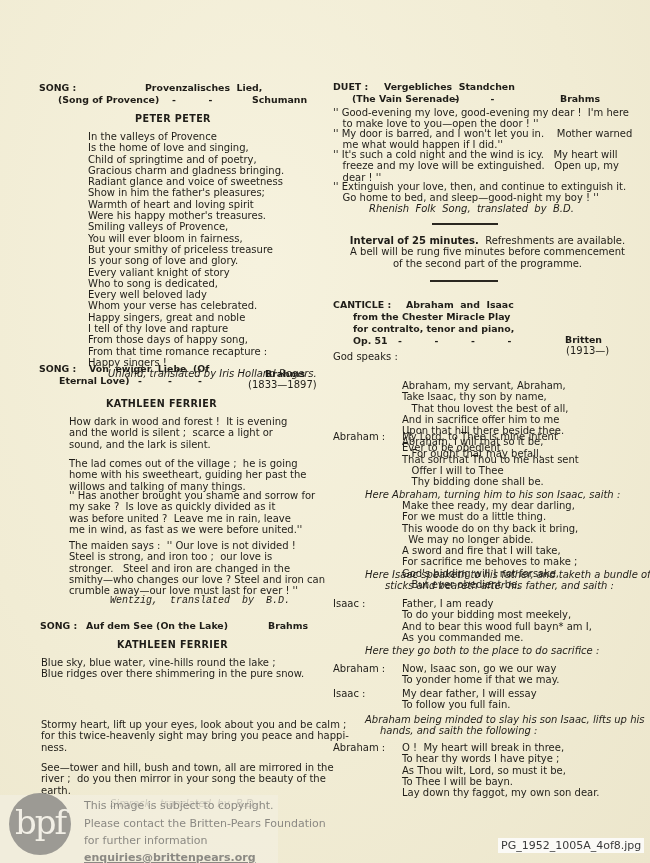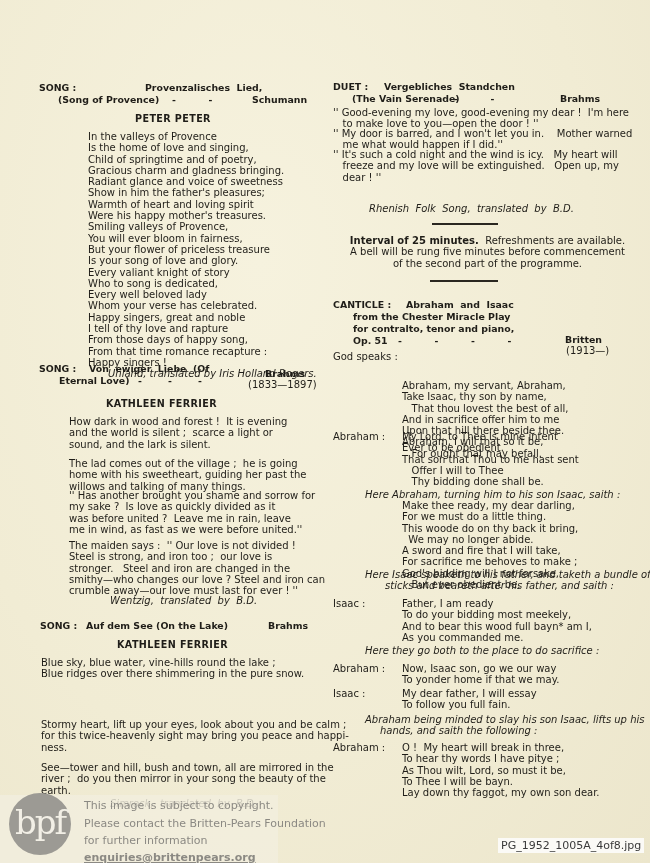--- a/index.html
+++ b/index.html
@@ -58,21 +58,21 @@
     <div class="t">In the valleys of Provence</div>
     <div class="t">Is the home of love and singing,</div>
     <div class="t">Child of springtime and of poetry,</div>
     <div class="t">Gracious charm and gladness bringing.</div>
     <div class="t">Radiant glance and voice of sweetness</div>
     <div class="t">Show in him the father's pleasures;</div>
     <div class="t">Warmth of heart and loving spirit</div>
     <div class="t">Were his happy mother's treasures.</div>
     <div class="t">Smiling valleys of Provence,</div>
     <div class="t">You will ever bloom in fairness,</div>
-    <div class="t">But your flower of priceless treasure</div>
+    <div class="t">But your smithy of priceless treasure</div>
     <div class="t">Is your song of love and glory.</div>
     <div class="t">Every valiant knight of story</div>
     <div class="t">Who to song is dedicated,</div>
     <div class="t">Every well beloved lady</div>
     <div class="t">Whom your verse has celebrated.</div>
     <div class="t">Happy singers, great and noble</div>
     <div class="t">I tell of thy love and rapture</div>
     <div class="t">From those days of happy song,</div>
     <div class="t">From that time romance recapture :</div>
     <div class="t">Happy singers !</div>
@@ -95,21 +95,21 @@
 willows and talking of many things.</div>
   <div class="abs t" style="left:69px;top:540px;">The maiden says :  '' Our love is not divided !
 Steel is strong, and iron too ;  our love is
 stronger.   Steel and iron are changed in the
 smithy—who changes our love ? Steel and iron can
 crumble away—our love must last for ever ! ''</div>
   <div class="abs t" style="left:69px;top:490px;">'' Has another brought you shame and sorrow for
 my sake ?  Is love as quickly divided as it
 was before united ?  Leave me in rain, leave
 me in wind, as fast as we were before united.''</div>
-  <div class="abs t i" style="left:110px;top:595px;">Wentzig,  translated  by  B.D.</div>
+  <div class="abs t i" style="left:110px;top:595px;font-family:Liberation Mono, monospace;">Wentzig,  translated  by  B.D.</div>
 
   <div class="abs head" style="left:40px;top:620px;">SONG :</div>
   <div class="abs head" style="left:86px;top:620px;">Auf dem See (On the Lake)</div>
   <div class="abs head" style="left:268px;top:620px;">Brahms</div>
   <div class="abs perf" style="left:117px;top:639px;">KATHLEEN  FERRIER</div>
 
   <div class="abs t" style="left:41px;top:657px;">Blue sky, blue water, vine-hills round the lake ;
 Blue ridges over there shimmering in the pure snow.</div>
   <div class="abs t" style="left:41px;top:719px;">Stormy heart, lift up your eyes, look about you and be calm ;
 for this twice-heavenly sight may bring you peace and happi-
@@ -125,20 +125,22 @@
   <div class="abs head" style="left:454px;top:93px;">-          -</div>
   <div class="abs head" style="left:560px;top:93px;">Brahms</div>
 
   <div class="abs t" style="left:333px;top:107px;">'' Good-evening my love, good-evening my dear !  I'm here
    to make love to you—open the door ! ''</div>
   <div class="abs t" style="left:333px;top:128px;">'' My door is barred, and I won't let you in.    Mother warned
    me what would happen if I did.''</div>
   <div class="abs t" style="left:333px;top:149px;">'' It's such a cold night and the wind is icy.   My heart will
    freeze and my love will be extinguished.   Open up, my
    dear ! ''</div>
+  <div class="abs t" style="left:333px;top:181px;">'' Extinguish your love, then, and continue to extinguish it.
+   Go home to bed, and sleep—good-night my boy ! ''</div>
   <div class="abs t i" style="left:369px;top:203px;">Rhenish  Folk  Song,  translated  by  B.D.</div>
 
   <div class="rule" style="left:432px;top:223px;width:66px;"></div>
 
   <div class="abs" style="left:345px;top:235px;width:285px;text-align:center;">
     <div class="tb" style="white-space:pre;"><span class="b">Interval of 25 minutes.</span><span>  Refreshments are available.</span></div>
     <div class="tb">A bell will be rung five minutes before commencement</div>
     <div class="tb">of the second part of the programme.</div>
   </div>
 

